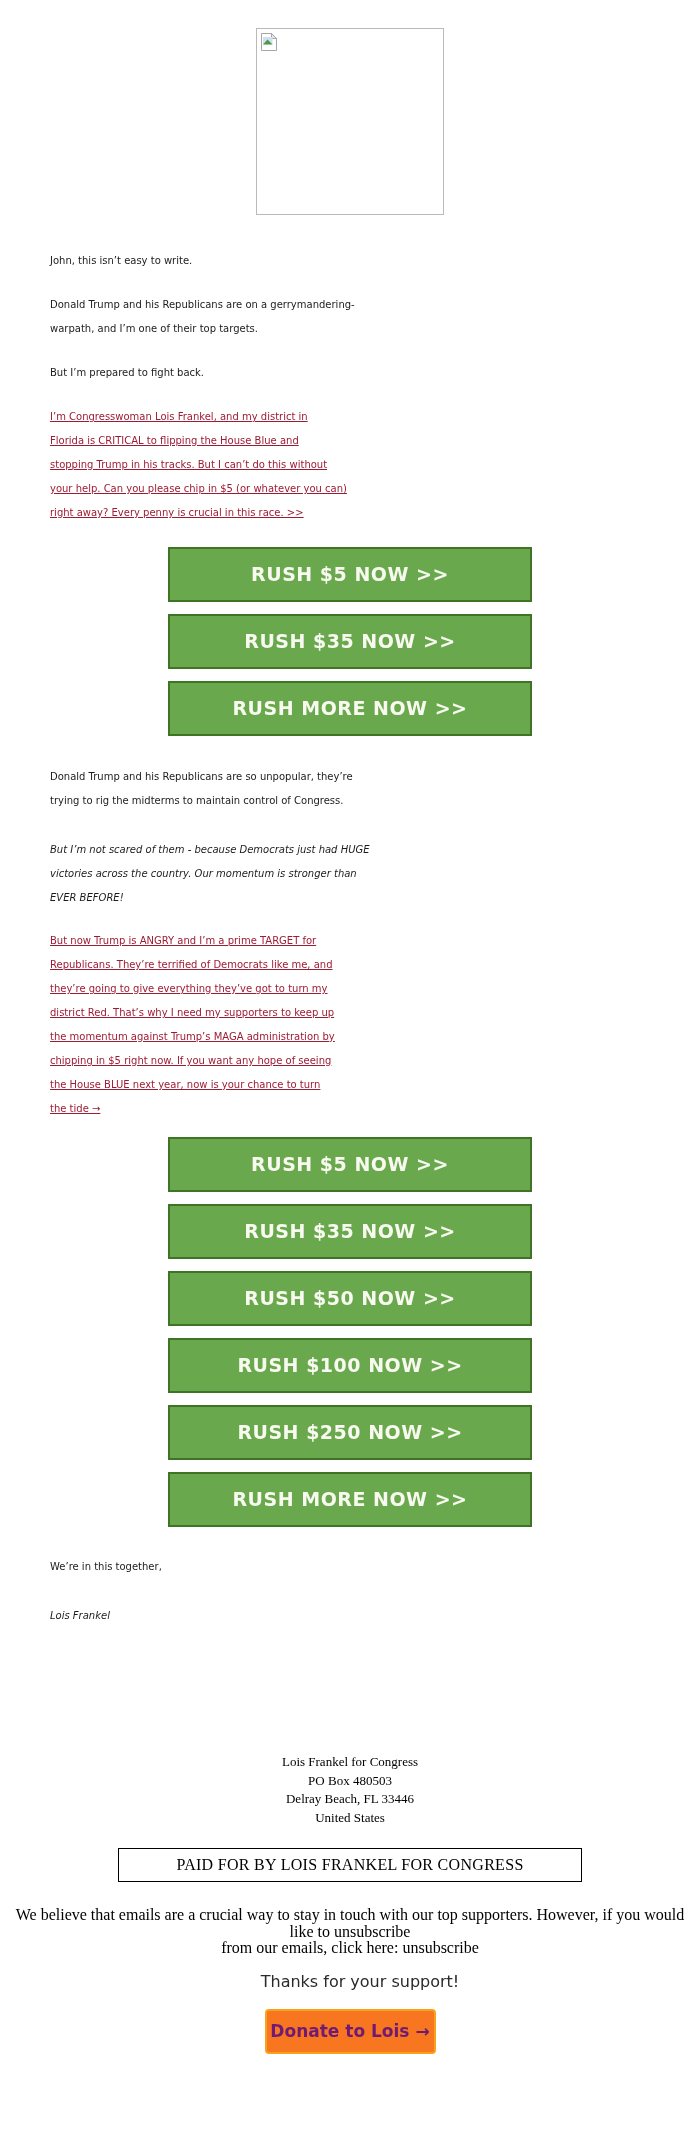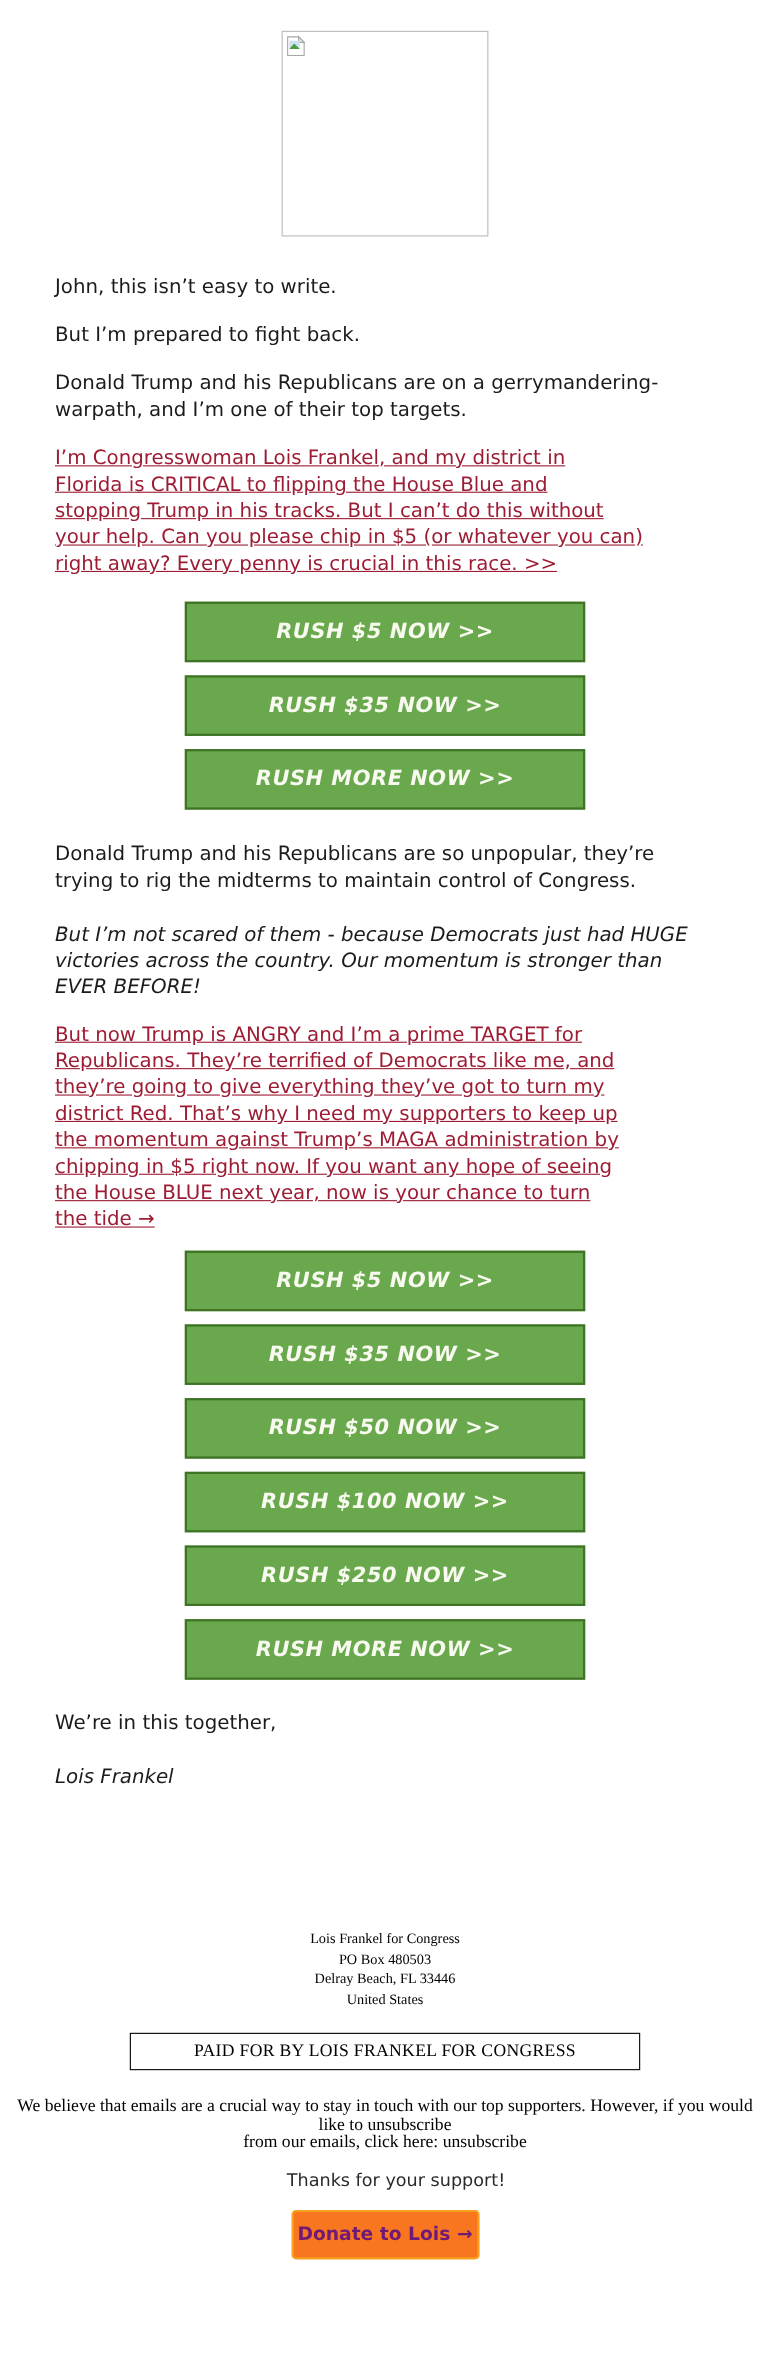--- a/index.html
+++ b/index.html
@@ -3,31 +3,31 @@
 <meta charset="utf-8">
 <style>
   html,body{margin:0;padding:0;background:#ffffff;}
   .page{width:700px;background:#ffffff;font-family:"DejaVu Sans",sans-serif;color:#1b1b1b;}
 
   
   .img-box{width:186px;height:185px;border:1px solid #bababa;margin:28px auto 0;position:relative;background:#ffffff;}
   .img-box svg{position:absolute;top:3px;left:3px;}
 
   
-  .copy{margin:0 50px;font-size:18px;line-height:24px;}
+  .copy{margin:0 50px;font-size:10px;line-height:24px;}
   .copy p{margin:20px 0 0;white-space:pre-line;}
   .copy p.first{margin-top:34px;}
   .copy p.gap29{margin-top:29px;}
   .copy p.gap25{margin-top:25px;}
   .copy p.gap28{margin-top:28px;}
   .em{font-style:italic;}
   a.cta{color:#9d1c33;font-weight:normal;text-decoration:underline;display:block;margin:20px 0 0;white-space:pre-line;}
 
   
-  .stack{width:364px;margin:22px auto 0;font-style:italic;}
+  .stack{width:364px;margin:22px auto 0;}
   .stack.second{margin-top:16px;}
   a.rush{display:block;height:51px;line-height:51px;margin:0 0 12px;background:#6aa84e;border:2px solid #3f7426;
          text-align:center;color:#f8faf0;font-weight:bold;font-size:19px;letter-spacing:.5px;text-decoration:none;}
 
   
   .spacer{height:110px;}
   .footer{text-align:center;font-family:"Liberation Serif","DejaVu Serif",serif;color:#000;}
   .address{font-size:13px;line-height:18.5px;white-space:pre-line;margin:15px;}
   .paidfor{width:462px;margin:21px auto 0;border:1px solid #000;padding:8px 0;font-size:16px;line-height:16px;letter-spacing:.3px;}
   .smallprint{font-size:16px;line-height:16.5px;margin:25px 10px 0;white-space:pre-line;}
@@ -48,23 +48,23 @@
     <svg width="18" height="20" viewBox="0 0 18 20">
       <path d="M1.5 1.5 H11.5 L16.5 6.5 V18.5 H1.5 Z" fill="#ffffff" stroke="#a6a6a6" stroke-width="1"></path>
       <path d="M11.5 1.5 L16.5 6.5 H11.5 Z" fill="#e3e9f0" stroke="#a6a6a6" stroke-width="1"></path>
       <rect x="3" y="5" width="9.5" height="7.5" fill="#cfe0f2"></rect>
       <path d="M3 12.5 L7.5 7.5 L12.5 12.5 Z" fill="#4e9a43"></path>
     </svg>
   </div>
 
   <div class="copy">
     <p class="first">John, this isn’t easy to write.</p>
-    <p>But I’m prepared to fight back.</p>
     <p>Donald Trump and his Republicans are on a gerrymandering-
 warpath, and I’m one of their top targets.</p>
+    <p>But I’m prepared to fight back.</p>
     <a href="#" class="cta">I’m Congresswoman Lois Frankel, and my district in
 Florida is CRITICAL to flipping the House Blue and
 stopping Trump in his tracks. But I can’t do this without
 your help. Can you please chip in $5 (or whatever you can)
 right away? Every penny is crucial in this race. &gt;&gt;</a>
   </div>
 
   <div class="stack">
     <a href="#" class="rush">RUSH $5 NOW &gt;&gt;</a>
     <a href="#" class="rush">RUSH $35 NOW &gt;&gt;</a>

